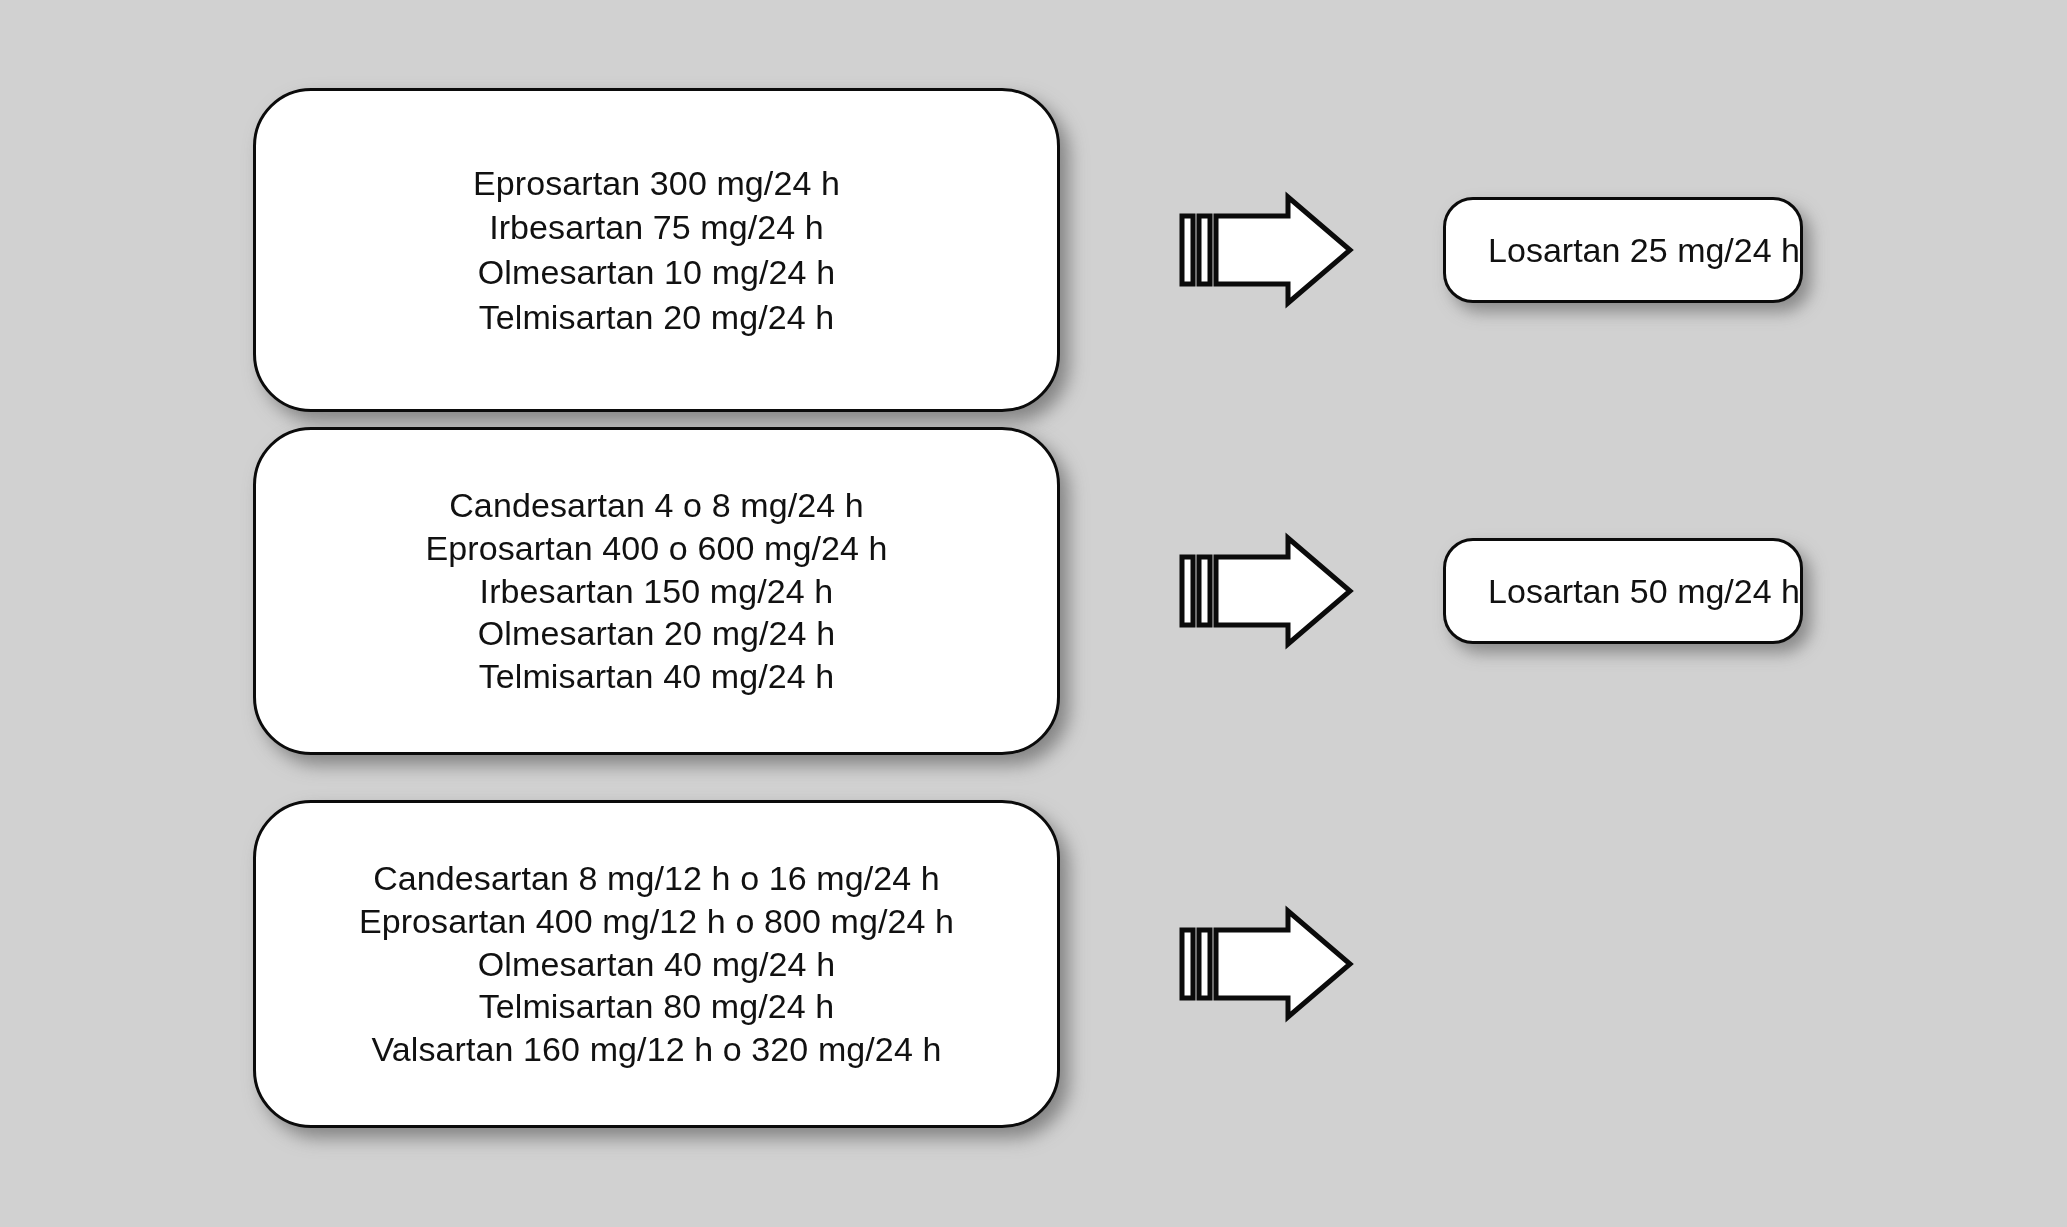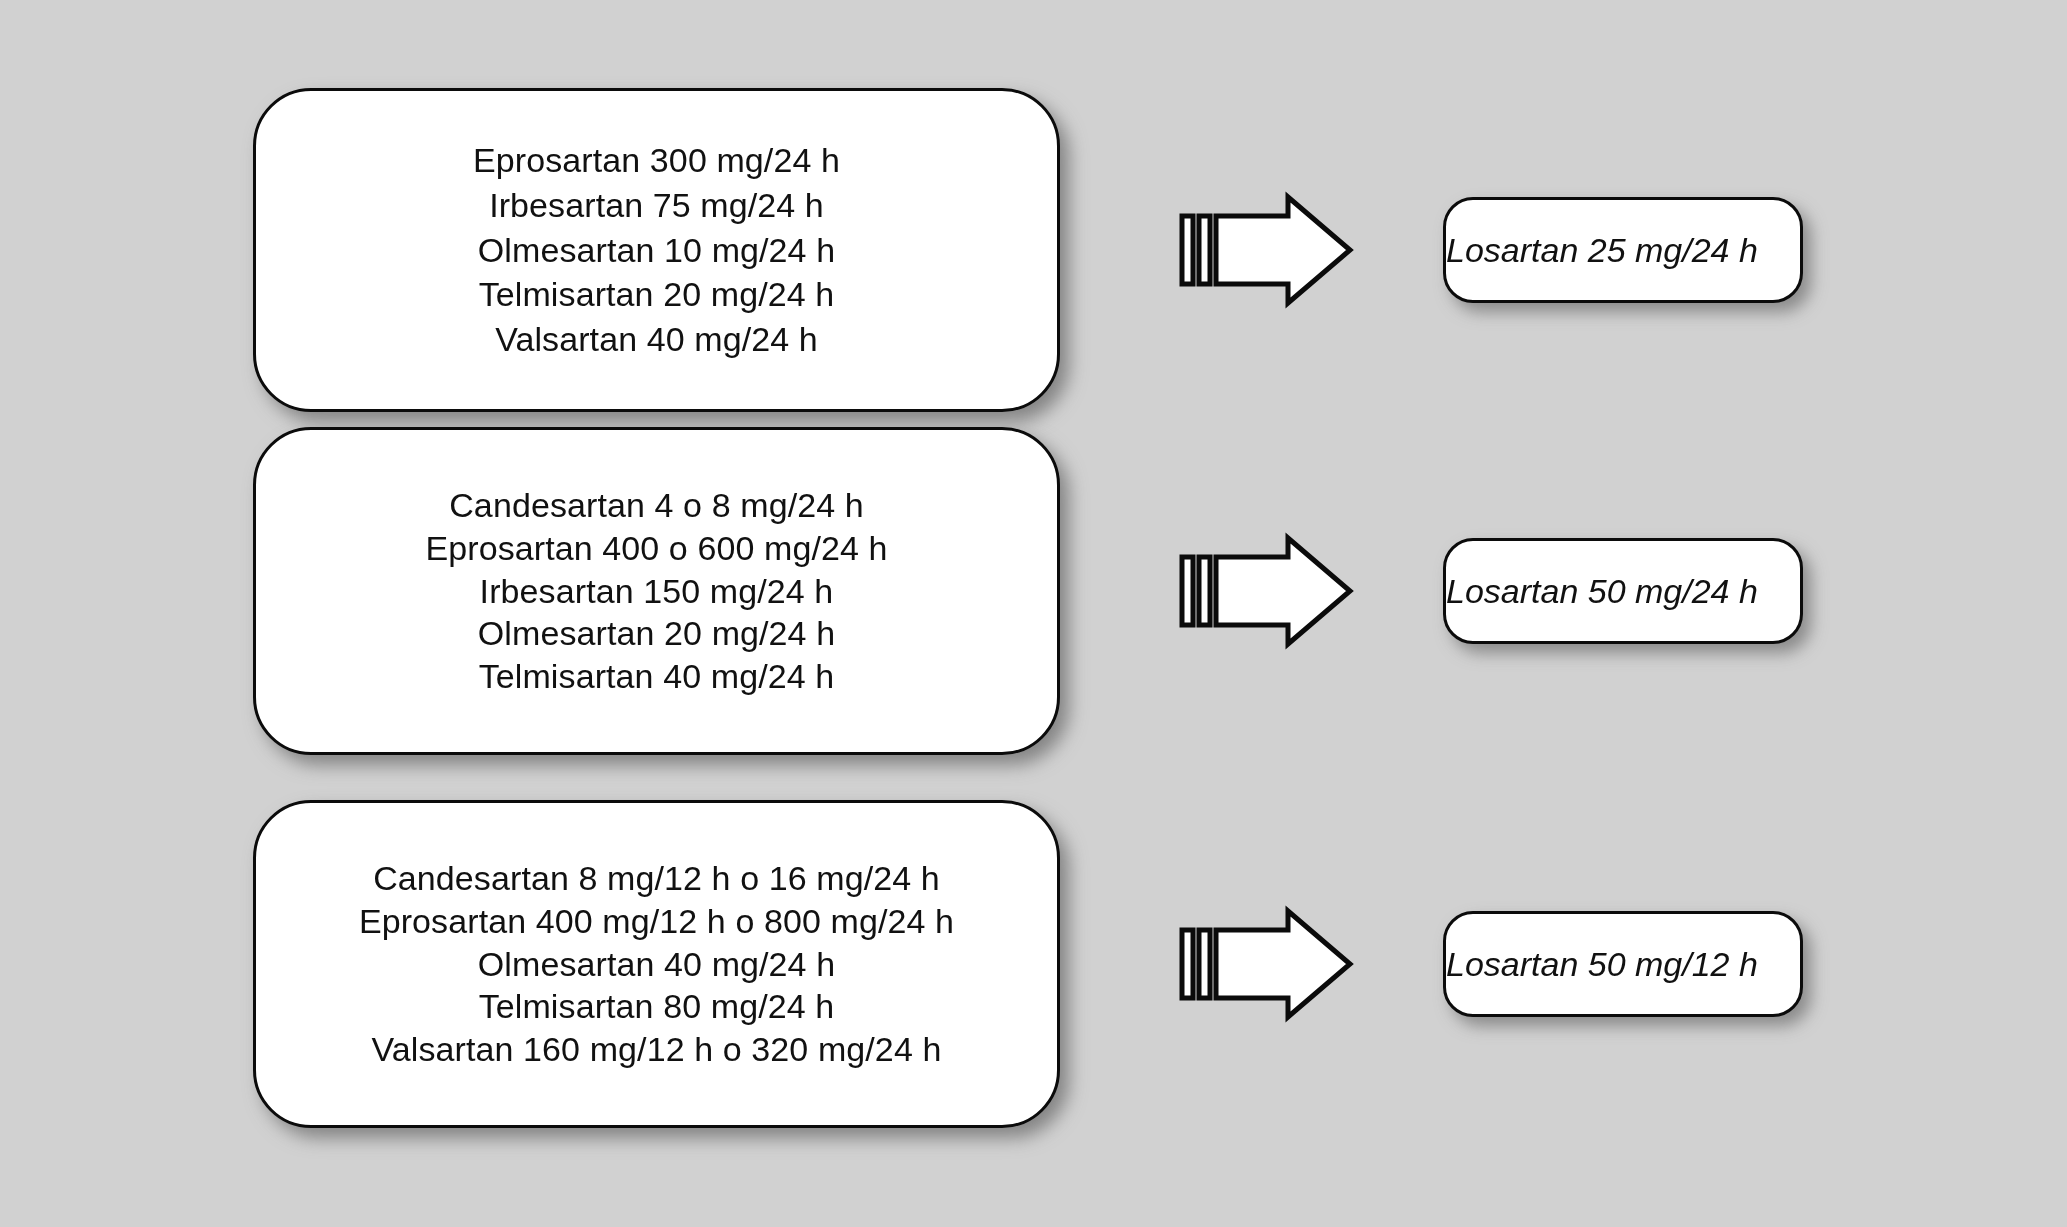--- a/index.html
+++ b/index.html
@@ -85,44 +85,42 @@
     top: 50%;
     transform: translateY(-50%);
     width: 360px;
     height: 106px;
     box-sizing: border-box;
     background: #ffffff;
     border: 3px solid #0b0b0b;
     border-radius: 30px;
     display: flex;
     align-items: center;
-    justify-content: flex-start;
+    justify-content: flex-end;
     filter: drop-shadow(8px 9px 8px rgba(70,70,70,0.5));
-    font-style: italic;
   }
   .target-label {
     font-size: 34px;
     color: #111111;
     white-space: nowrap;
     font-stretch: condensed;
   }
 </style>
 </head>
 <body>
 
 <div id="canvas">
 
   <div class="row row-1">
 
     <div class="source-box lines-5">
       <div class="drug-line">Eprosartan 300 mg/24 h</div>
       <div class="drug-line">Irbesartan 75 mg/24 h</div>
       <div class="drug-line">Olmesartan 10 mg/24 h</div>
       <div class="drug-line">Telmisartan 20 mg/24 h</div>
-      <div class="drug-line">Valsartan 40 mg/24 h</div>
     </div>
 
     <div class="arrow-wrap">
       <svg viewBox="0 0 180 112" xmlns="http://www.w3.org/2000/svg">
         <rect x="4" y="22" width="11" height="68" fill="#ffffff" stroke="#0b0b0b" stroke-width="5"></rect>
         <rect x="21" y="22" width="11" height="68" fill="#ffffff" stroke="#0b0b0b" stroke-width="5"></rect>
         <path d="M 38 22 L 110 22 L 110 3 L 172 56 L 110 109 L 110 90 L 38 90 Z" fill="#ffffff" stroke="#0b0b0b" stroke-width="5" stroke-linejoin="miter"></path>
       </svg>
     </div>
 
@@ -165,18 +163,15 @@
     </div>
 
     <div class="arrow-wrap">
       <svg viewBox="0 0 180 112" xmlns="http://www.w3.org/2000/svg">
         <rect x="4" y="22" width="11" height="68" fill="#ffffff" stroke="#0b0b0b" stroke-width="5"></rect>
         <rect x="21" y="22" width="11" height="68" fill="#ffffff" stroke="#0b0b0b" stroke-width="5"></rect>
         <path d="M 38 22 L 110 22 L 110 3 L 172 56 L 110 109 L 110 90 L 38 90 Z" fill="#ffffff" stroke="#0b0b0b" stroke-width="5" stroke-linejoin="miter"></path>
       </svg>
     </div>
 
-    <div class="target-box">
-      <span class="target-label">Losartan 50 mg/12 h</span>
-    </div>
   </div>
 
 </div>
 
 </body></html>

